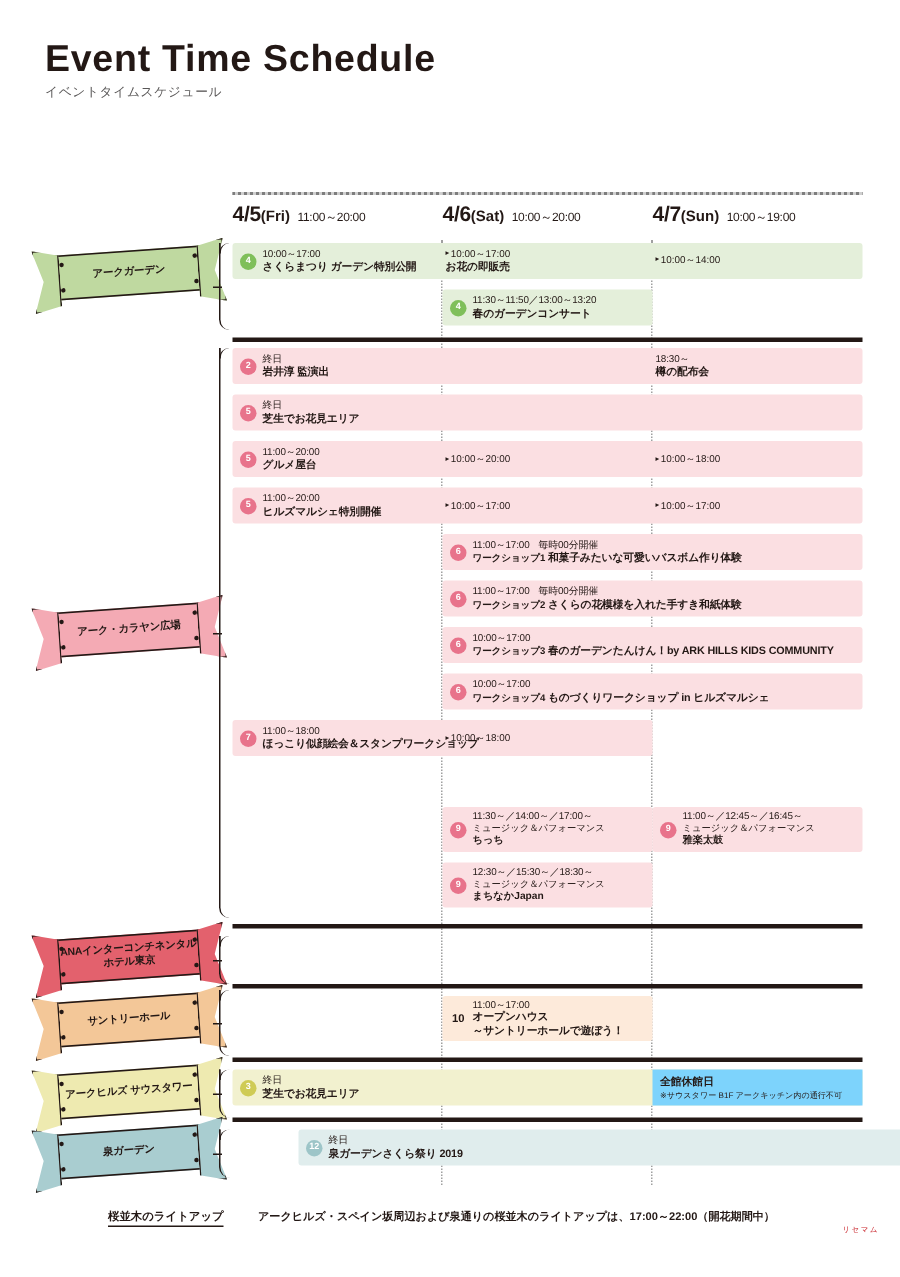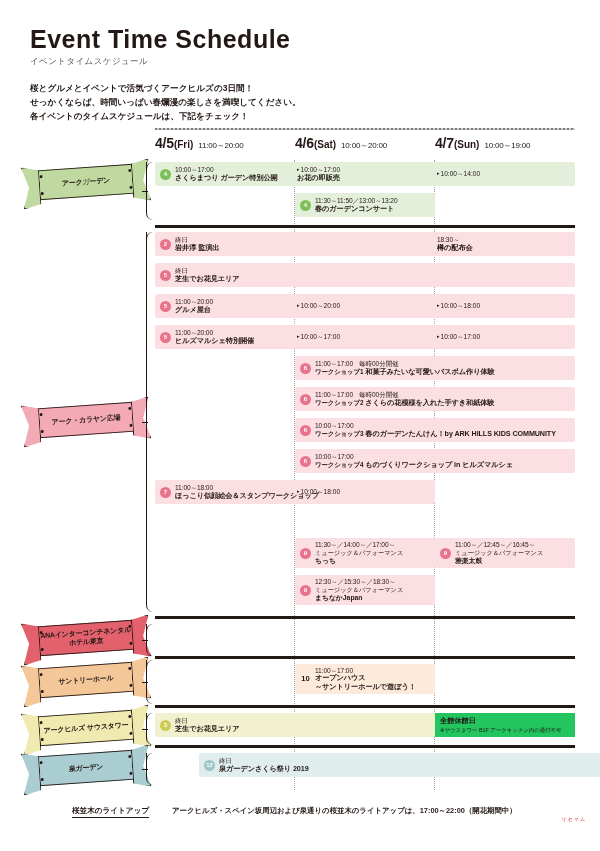--- a/index.html
+++ b/index.html
@@ -73,21 +73,21 @@
   .btime { font-size: 6.6px; color: #231815; letter-spacing: -0.1px; white-space: nowrap; }
   .btime .sub { margin-left: 6px; }
   .bname { font-size: 7.2px; font-weight: bold; color: #231815; white-space: nowrap; letter-spacing: -0.1px; }
   .bname .small { font-size: 6.4px; }
   .bsub  { font-size: 6.2px; color: #231815; white-space: nowrap; }
   .bsub2 { font-size: 6.8px; font-weight: bold; white-space: nowrap; }
   .ctime { font-size: 6.6px; color: #231815; white-space: nowrap; }
   .ctime::before { content: "\25B8"; font-size: 5px; margin-right: 1px; vertical-align: 1px; }
   .cell-time { position: absolute; display: flex; align-items: center; height: 24px; }
 
-  .graybox { position: absolute; padding: 3px 4px 3px 5px; background: #22c55e; }
+  .graybox { position: absolute; padding: 3px 4px 3px 5px; background: #7dd3fc; }
   .graybox .gt { font-size: 7.2px; font-weight: bold; color: #231815; white-space: nowrap; }
   .graybox .gs { font-size: 5.4px; color: #231815; white-space: nowrap; margin-top: 1px; }
 
   
   .ribbon-wrap { position: absolute; left: 34px; }
   .ribbon {
     position: relative; width: 104px; height: 30px;
     display: flex; align-items: center; justify-content: center;
     border: 1.3px solid #231815;
     transform: rotate(-4deg);
@@ -138,25 +138,20 @@
   .logo .rmsub { font-size: 5px; color: #c9252c; letter-spacing: 1px; margin-top: -2px; }
 </style>
 </head>
 <body>
 
 <div class="page">
 
   <div class="header">
     <div class="title-en">Event Time Schedule</div>
     <div class="title-jp">イベントタイムスケジュール</div>
-    <div class="lede">
-      <div>桜とグルメとイベントで活気づくアークヒルズの3日間！</div>
-      <div>せっかくならば、時間いっぱい春爛漫の楽しさを満喫してください。</div>
-      <div>各イベントのタイムスケジュールは、下記をチェック！</div>
-    </div>
   </div>
 
   <div class="datebar">
     <div class="datecol" style="left:0;width:140px">
       <div class="rule-top"></div>
       <div class="dtxt">
         <span class="dnum">4/5</span><span class="dday">(Fri)</span><span class="dtime">11:00～20:00</span>
       </div>
     </div>
     <div class="datecol" style="left:140px;width:140px">

